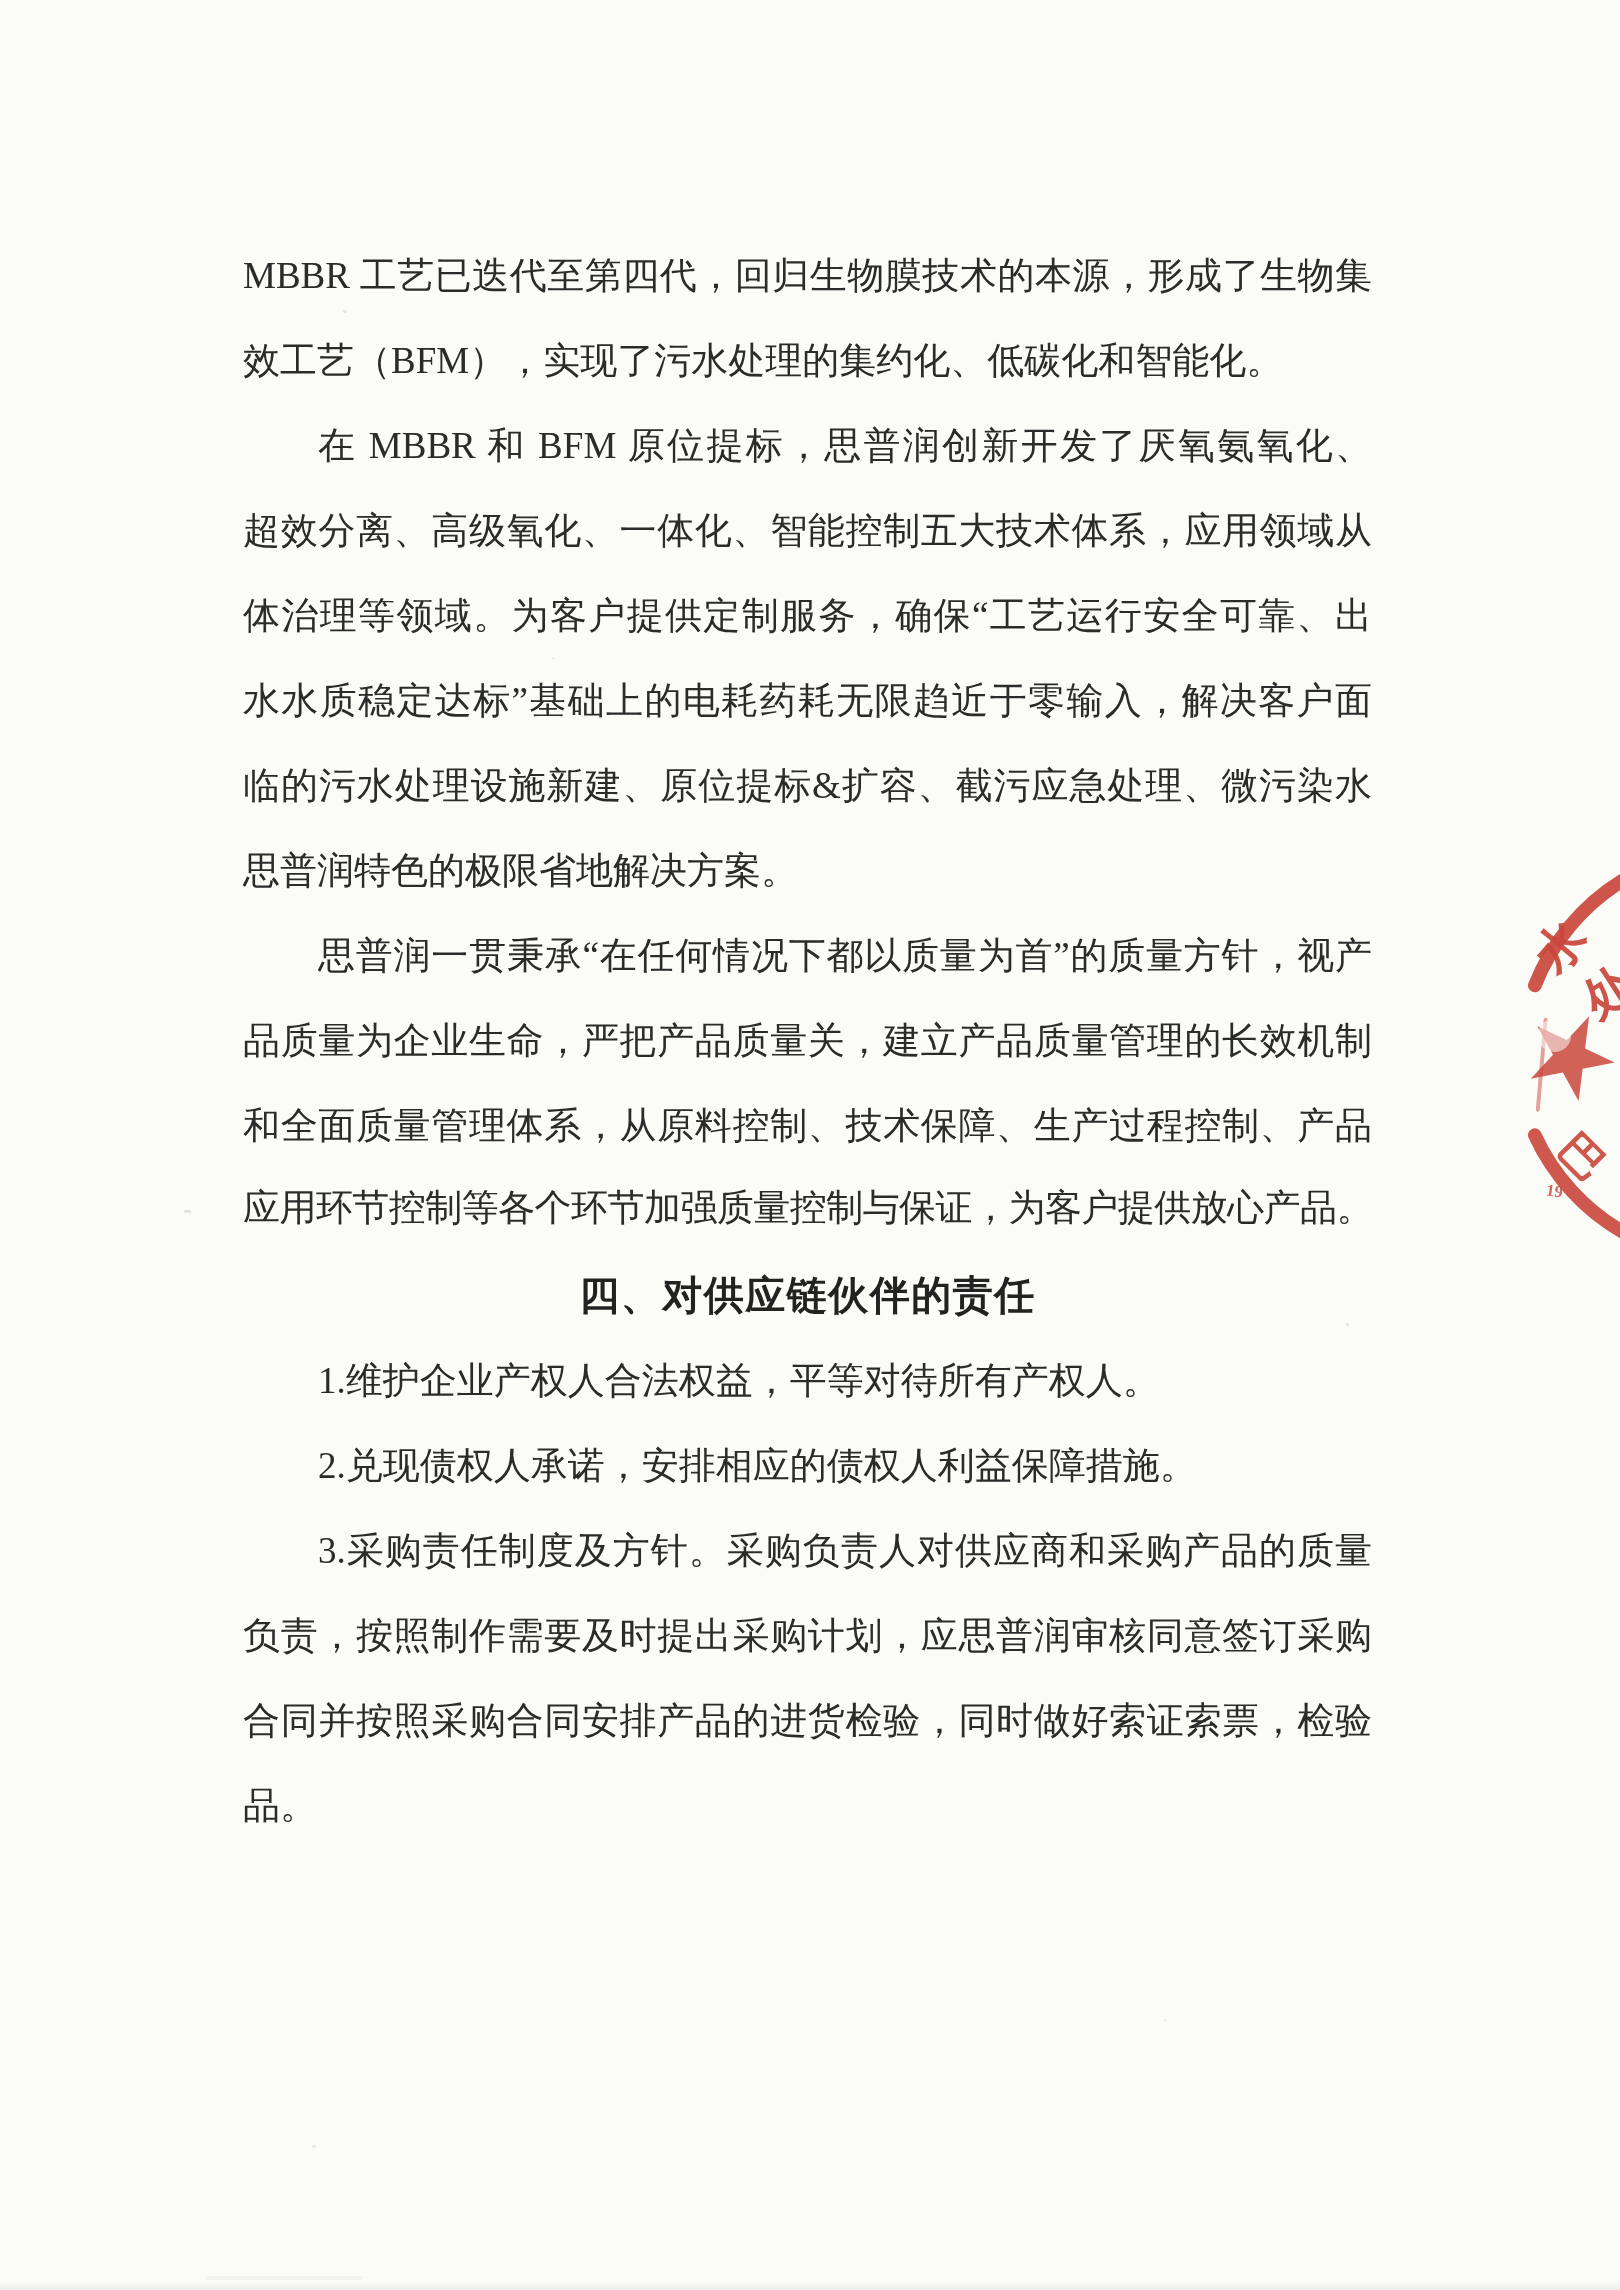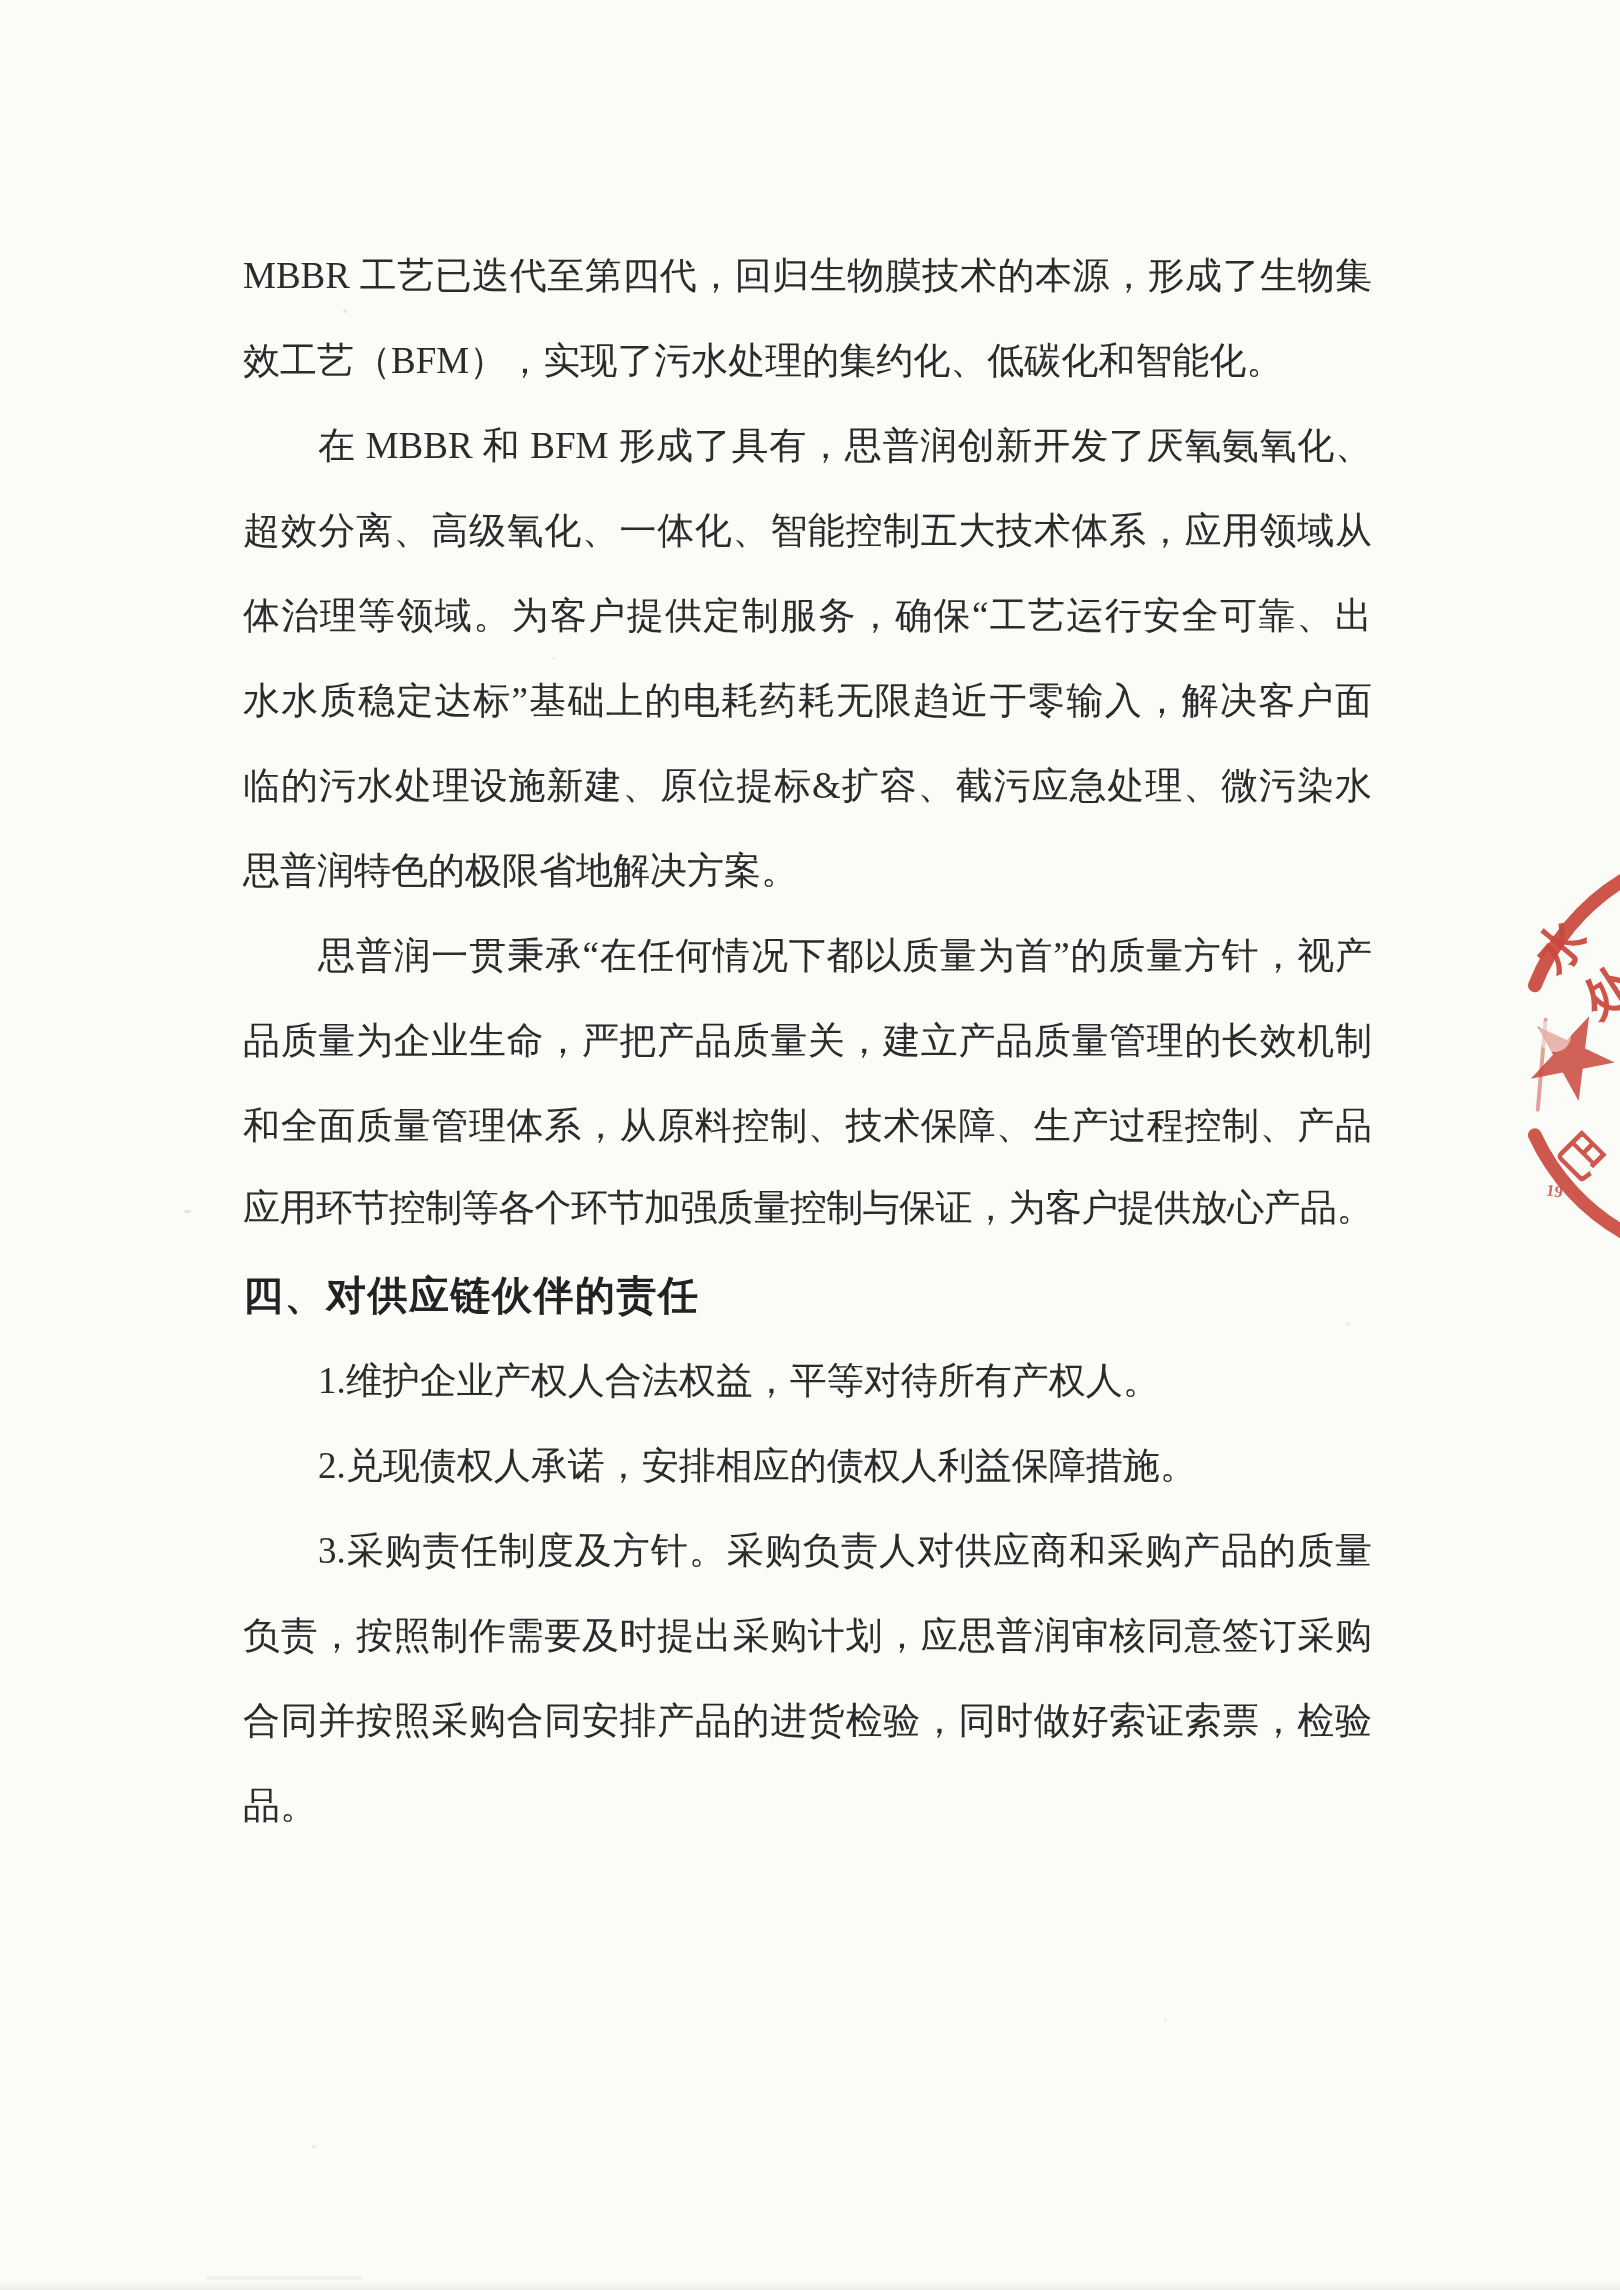--- a/index.html
+++ b/index.html
@@ -33,20 +33,21 @@
   }
   .t{
     letter-spacing:-1.5px;
     font-family:Liberation Mono, monospace;
   }
   .heading{
     height:85px;
     line-height:85px;
     font-size:40px;
     font-weight:700;
+    text-align:center;
     letter-spacing:1.5px;
     color:#222;
   }
   .seal{
     position:absolute;
     top:853px;
     right:0;
     width:138px;
     height:402px;
     opacity:0.93;
@@ -69,21 +70,21 @@
 </head>
 <body>
 
 <div class="page">
 
   <div class="doc">
 
     <div class="ln j">MBBR 工艺已迭代至第四代，回归生物膜技术的本源，形成了生物集</div>
     <div class="ln">效工艺（BFM），实现了污水处理的集约化、低碳化和智能化。</div>
 
-    <div class="ln j ind">在 MBBR 和 BFM 形成了具有，思普润创新开发了厌氧氨氧化、</div>
+    <div class="ln j ind">在 MBBR 和 BFM 原位提标，思普润创新开发了厌氧氨氧化、</div>
     <div class="ln j">超效分离、高级氧化、一体化、智能控制五大技术体系，应用领域从</div>
     <div class="ln j">体治理等领域。为客户提供定制服务，确保“工艺运行安全可靠、出</div>
     <div class="ln j">水水质稳定达标”基础上的电耗药耗无限趋近于零输入，解决客户面</div>
     <div class="ln j">临的污水处理设施新建、原位提标&amp;扩容、截污应急处理、微污染水</div>
     <div class="ln">思普润特色的极限省地解决方案。</div>
 
     <div class="ln j ind">思普润一贯秉承“在任何情况下都以质量为首”的质量方针，视产</div>
     <div class="ln j">品质量为企业生命，严把产品质量关，建立产品质量管理的长效机制</div>
     <div class="ln j">和全面质量管理体系，从原料控制、技术保障、生产过程控制、产品</div>
     <div class="ln j t">应用环节控制等各个环节加强质量控制与保证，为客户提供放心产品。</div>

